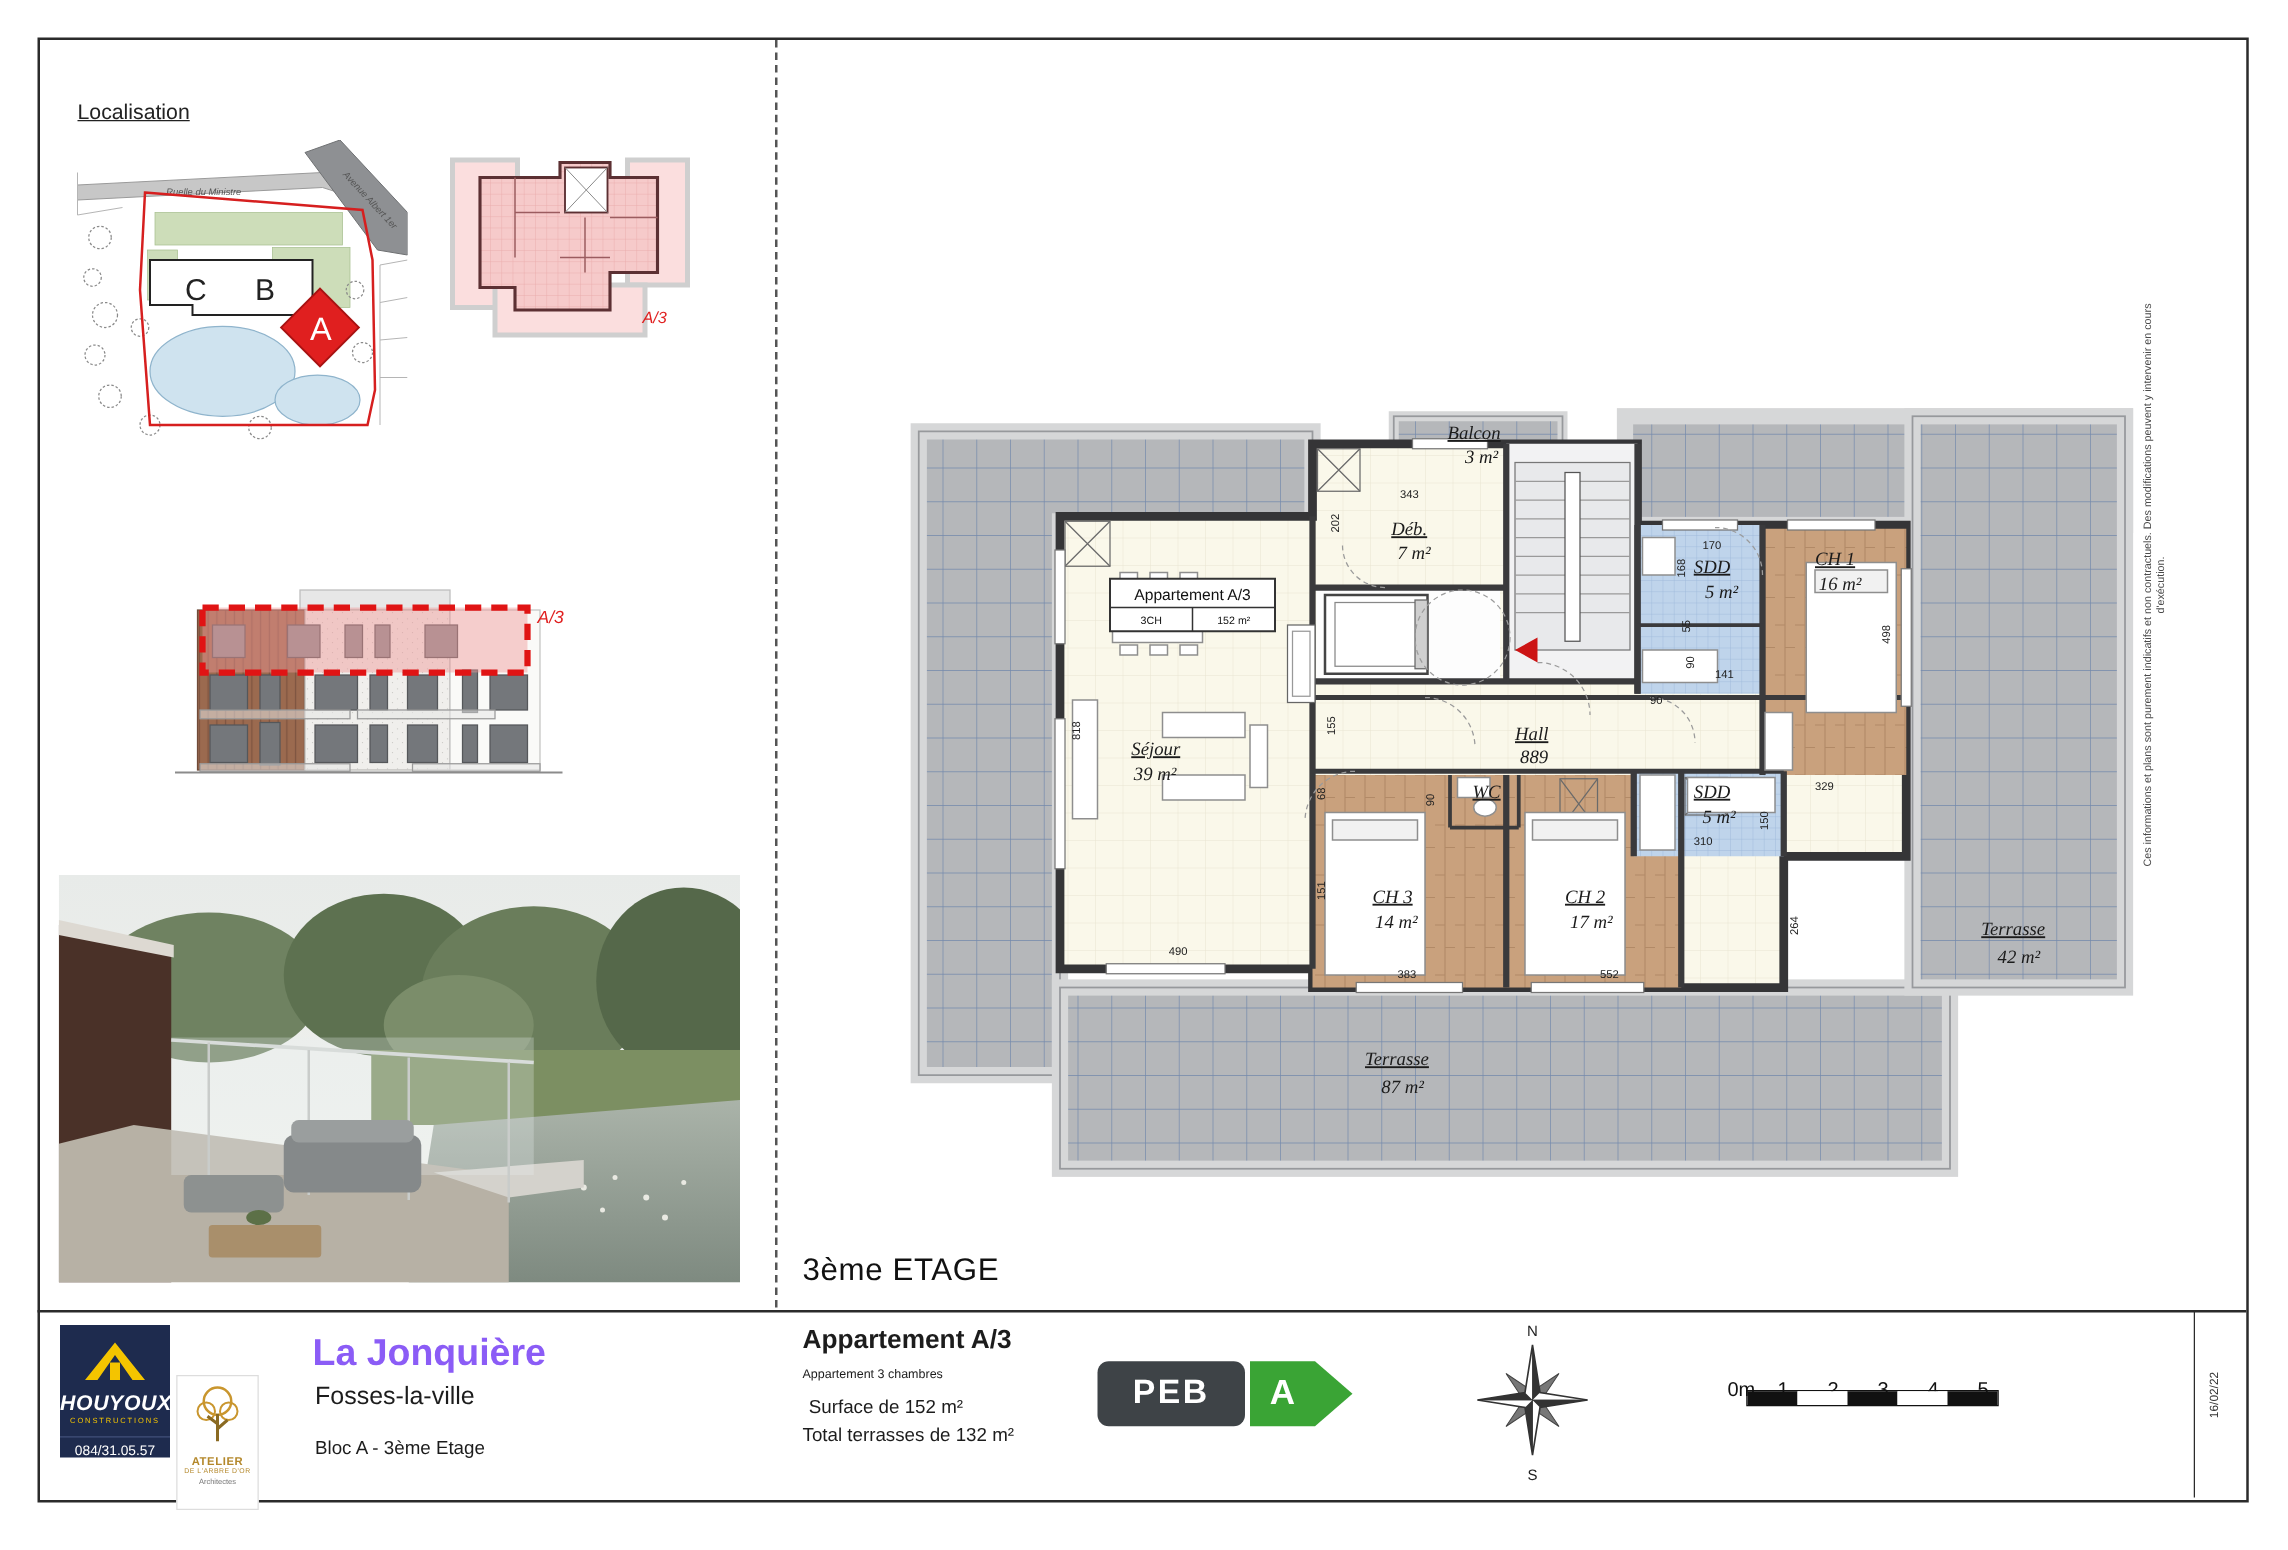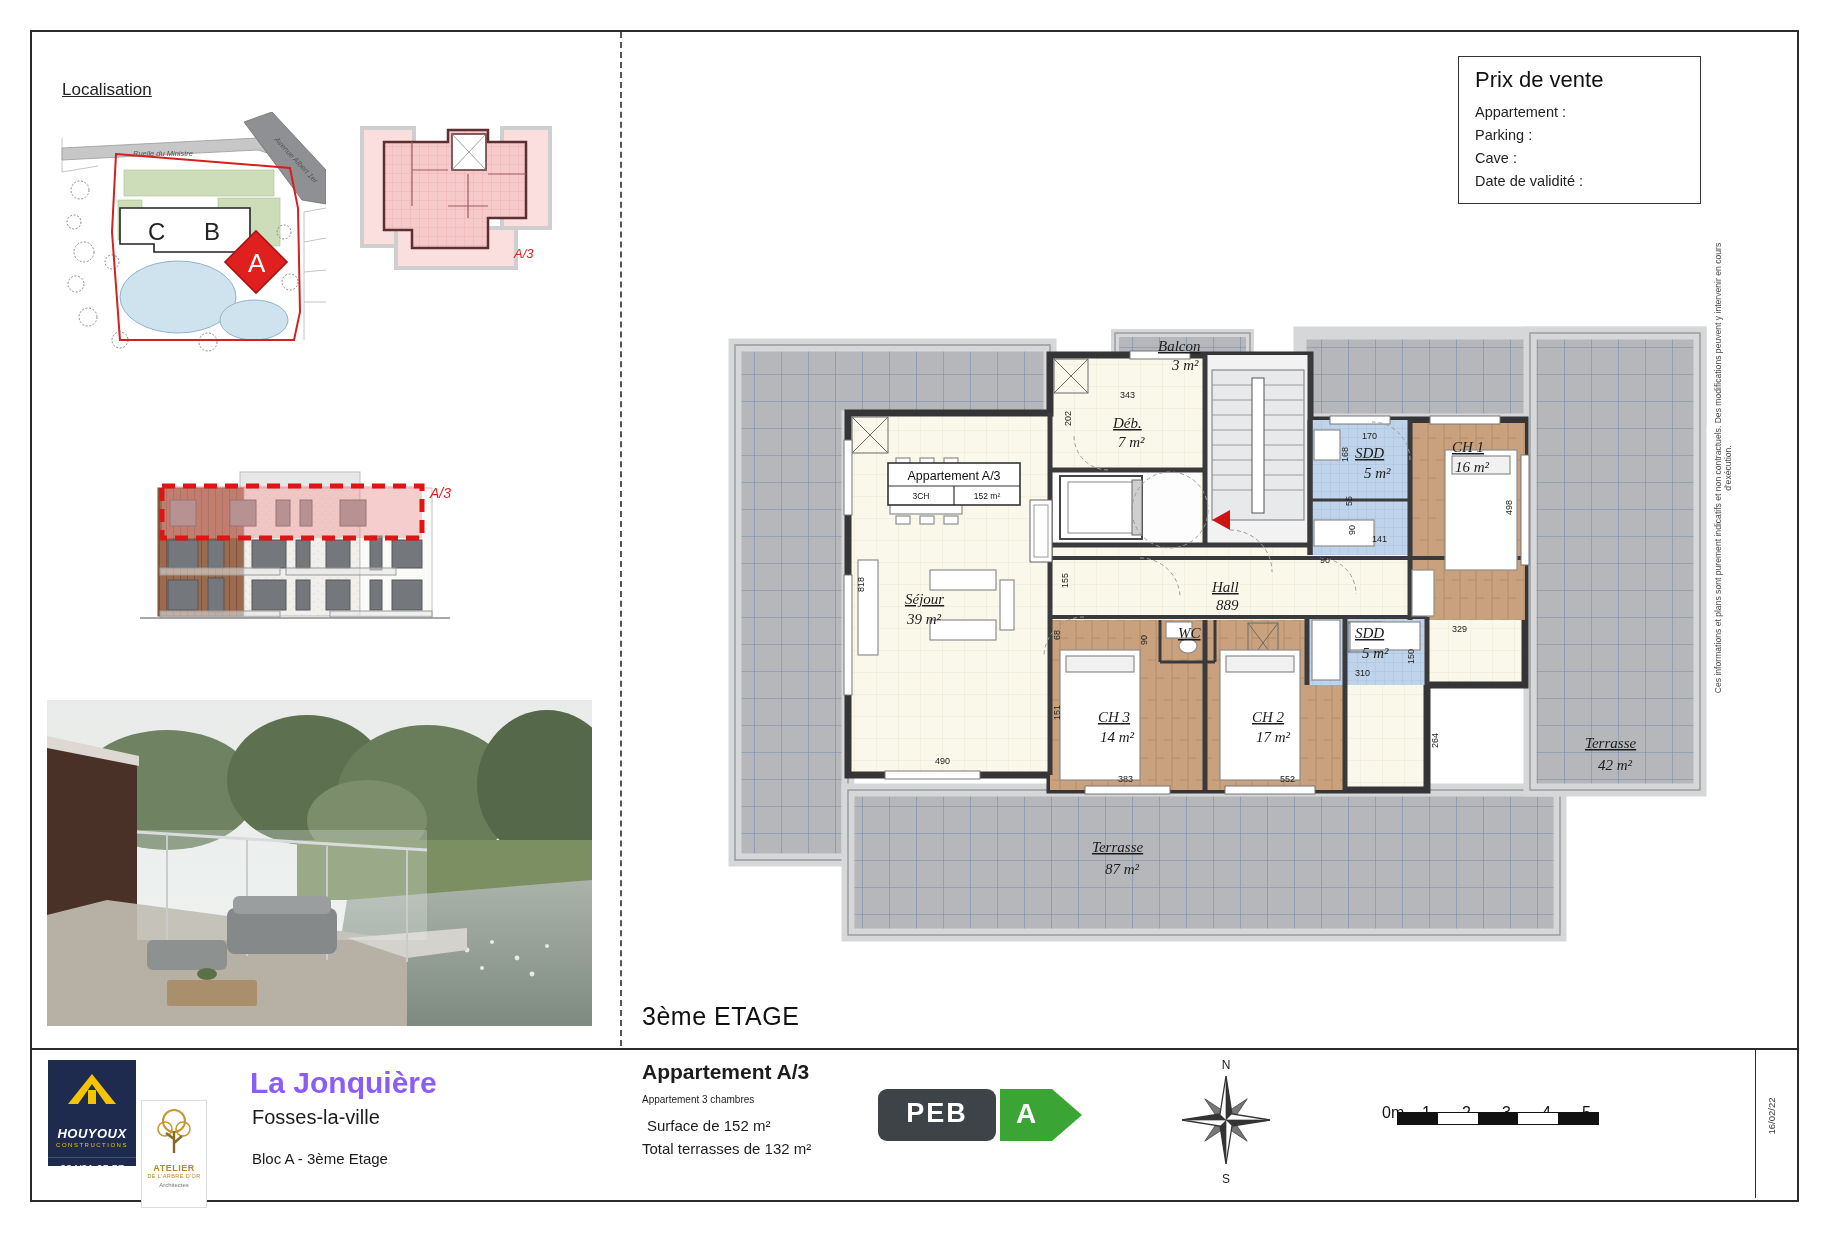--- a/index.html
+++ b/index.html
@@ -23,21 +23,21 @@
   .tb-project{left:250px;top:1066px;font-size:30px;font-weight:bold;color:#8b5cf6;}
   .tb-city{left:252px;top:1106px;font-size:20px;}
   .tb-block{left:252px;top:1150px;font-size:15px;}
   .tb-apt-title{left:642px;top:1060px;font-size:21px;font-weight:bold;}
   .tb-apt-l1{left:642px;top:1094px;font-size:10px;}
   .tb-apt-l2{left:647px;top:1117px;font-size:15px;text-align:center;}
   .tb-apt-l3{left:642px;top:1140px;font-size:15px;}
 
   #houyoux{left:48px;top:1060px;width:88px;height:106px;background:#1e2b4e;color:#fff;text-align:center;}
   #houyoux .hx-art{margin-top:8px;height:40px;}
-  #houyoux .hx-name{font-size:13px;font-weight:bold;font-style:italic;letter-spacing:.5px;margin-top:14px;}
+  #houyoux .hx-name{font-size:17px;font-weight:bold;font-style:italic;letter-spacing:.5px;}
   #houyoux .hx-sub{font-size:6px;color:#f4c400;letter-spacing:1.5px;margin-top:1px;}
   #houyoux .hx-phone{font-size:11px;margin-top:9px;border-top:1px solid #41507a;padding-top:5px;}
   #atelier{left:141px;top:1060px;width:64px;height:106px;background:#fff;border:1px solid #ddd;text-align:center;margin-top:40px;}
   #atelier .at-line1{font-size:9px;color:#b4882b;font-weight:bold;letter-spacing:.5px;margin-top:2px;}
   #atelier .at-line2{font-size:5.5px;color:#b4882b;letter-spacing:.4px;}
   #atelier .at-line3{font-size:6px;color:#777;margin-top:3px;}
 
   
   #peb{left:878px;top:1089px;width:210px;height:52px;}
   #peb .peb-dark{position:absolute;left:0;top:0;width:118px;height:52px;background:#3e4347;border-radius:9px;}
@@ -69,27 +69,20 @@
 <body>
 
 <div id="sheet">
   <div class="abs" id="page-frame"></div>
   <div class="abs" id="v-divider"></div>
   <div class="abs" id="tb-line"></div>
   <div class="abs" id="date-line"></div>
 
   <div class="abs h-localisation">Localisation</div>
 
-  <div class="abs" id="price-box">
-    <div class="pb-title">Prix de vente</div>
-    <div class="pb-line">Appartement :</div>
-    <div class="pb-line">Parking :</div>
-    <div class="pb-line">Cave :</div>
-    <div class="pb-line">Date de validité :</div>
-  </div>
 
   <svg class="abs" style="left:58px;top:112px;" width="268" height="240" viewBox="0 0 268 240">
     <rect x="0" y="0" width="268" height="240" fill="#ffffff"></rect>
     <g>
       <polygon points="4,36 200,26 238,40 238,50 200,38 4,48" fill="#c7c7c7" stroke="#9a9a9a" stroke-width="0.8"></polygon>
       <polygon points="186,10 214,0 268,58 268,92 244,88" fill="#8e9093" stroke="#6f7173" stroke-width="0.8"></polygon>
       <text class="map-label" x="75" y="44">Ruelle du Ministre</text>
       <text class="map-label" x="216" y="28" transform="rotate(47 216 28)" fill="#e8e8e8">Avenue Albert 1er</text>
     </g>
     <g fill="#cdddb9" stroke="#a8c090" stroke-width="0.6">

